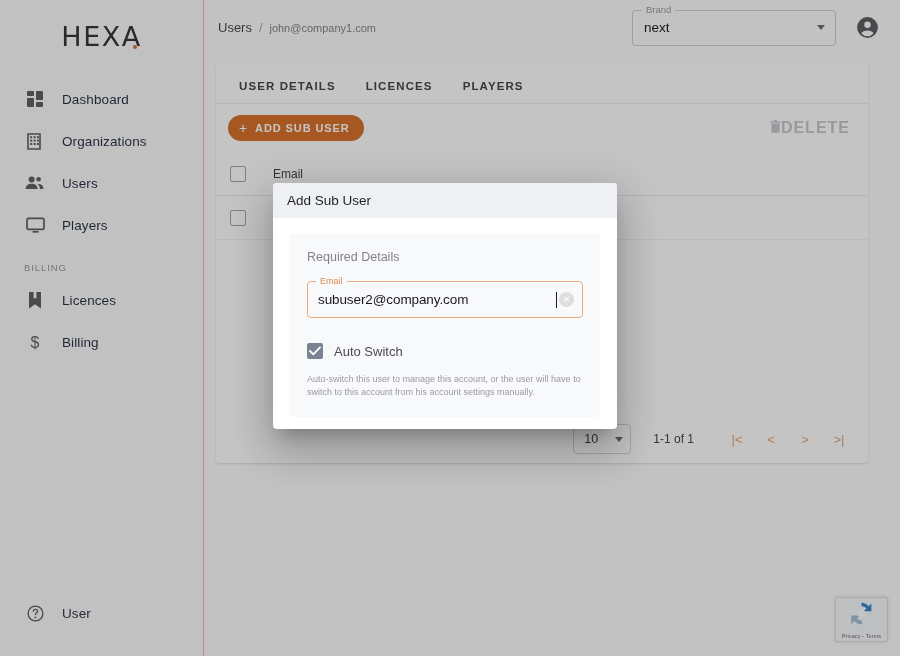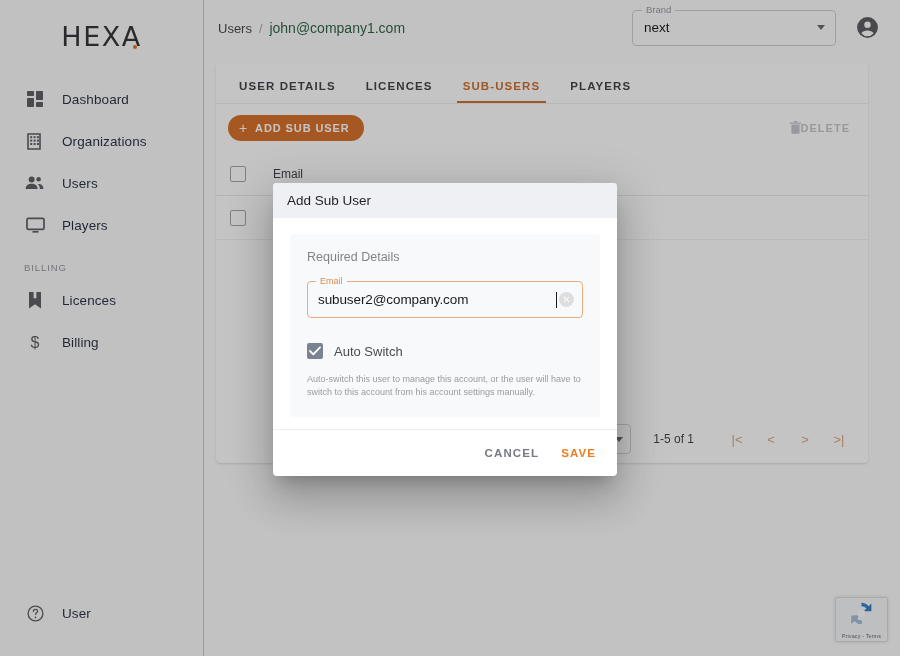--- a/index.html
+++ b/index.html
@@ -87,21 +87,21 @@
   
   .topbar {
     height: 55px; flex: 0 0 55px;
     display: flex; align-items: center;
     padding: 0 20px 0 14px;
     background: #fdfdfd;
   }
   .crumb { display: flex; align-items: baseline; gap: 7px; }
   .crumb-root { font-size: 13px; color: #303034; font-weight: 500; }
   .crumb-sep { font-size: 12.5px; color: #9a9a9f; }
-  .crumb-leaf { font-size: 14px; color: #14532d; }
+  .crumb-leaf { font-size: 11px; color: #737373; }
   .topbar-spacer { flex: 1 1 auto; }
 
   .brand-select {
     position: relative;
     width: 204px; height: 36px;
     border: 1px solid #c9c9cd; border-radius: 4px;
     display: flex; align-items: center;
     padding: 0 10px 0 11px;
     cursor: pointer;
     background: transparent;
@@ -171,21 +171,21 @@
     background: #d4600f; color: #ffffff;
     font-size: 11px; font-weight: 600; letter-spacing: 0.9px;
     cursor: pointer; font-family: inherit;
   }
   .add-btn .plus { font-size: 14px; font-weight: 400; line-height: 1; }
   .toolbar-spacer { flex: 1 1 auto; }
   .delete-btn {
     display: inline-flex; align-items: center; 
     background: transparent; border: none;
     color: #c0c0c4;
-    font-size: 11px; font-weight: 600; letter-spacing: 1px;
+    font-size: 16px; font-weight: 600; letter-spacing: 1px;
     cursor: default; font-family: inherit;
   }
 
   
   .table { flex: 1 1 auto; overflow: hidden; }
   .tr {
     display: flex; align-items: center;
     height: 44px; padding-left: 14px;
     border-bottom: 1px solid #f0f0f1;
   }
@@ -461,21 +461,20 @@
             <path d="M12 2a10 10 0 1 0 0 20 10 10 0 0 0 0-20zm0 4.2a3.1 3.1 0 1 1 0 6.2 3.1 3.1 0 0 1 0-6.2zm0 14.2a7.5 7.5 0 0 1-5.7-2.6c.1-1.9 3.8-2.9 5.7-2.9s5.6 1 5.7 2.9A7.5 7.5 0 0 1 12 20.4z"></path>
           </svg>
         </div>
       </div>
 
       <div class="card">
 
         <div class="tabs">
           <button class="tab">USER DETAILS</button>
           <button class="tab">LICENCES</button>
-          <button class="tab active">SUB-USERS</button>
           <button class="tab">PLAYERS</button>
         </div>
 
         <div class="toolbar">
           <button class="add-btn">
             <span class="plus">+</span>
             <span>ADD SUB USER</span>
           </button>
           <div class="toolbar-spacer"></div>
           <button class="delete-btn">
@@ -498,21 +497,21 @@
             <span class="cb"></span>
             <span class="td">subuser1@company.com</span>
           </div>
         </div>
 
         <div class="paginator">
           <div class="page-size">
             <span>10</span>
             <span class="caret"></span>
           </div>
-          <span class="range">1-5 of 1</span>
+          <span class="range">1-1 of 1</span>
           <button class="pg-btn">|&lt;</button>
           <button class="pg-btn">&lt;</button>
           <button class="pg-btn">&gt;</button>
           <button class="pg-btn">&gt;|</button>
         </div>
       </div>
     </div>
   </div>
 
   <div id="scrim"></div>
@@ -552,18 +551,14 @@
               <polyline points="1,5 4.3,8.4 11,1.4"></polyline>
             </svg>
           </span>
           <span class="check-label">Auto Switch</span>
         </div>
 
         <div class="help-text">Auto-switch this user to manage this account, or the user will have to switch to this account from his account settings manually.</div>
       </div>
     </div>
 
-    <div class="dlg-foot">
-      <button class="dlg-btn cancel">CANCEL</button>
-      <button class="dlg-btn save">SAVE</button>
-    </div>
   </div>
 </div>
 
 </body></html>

